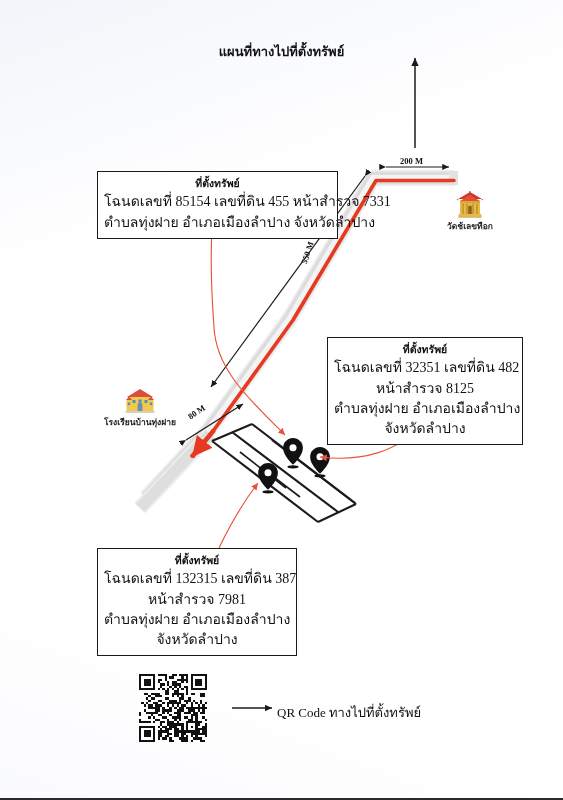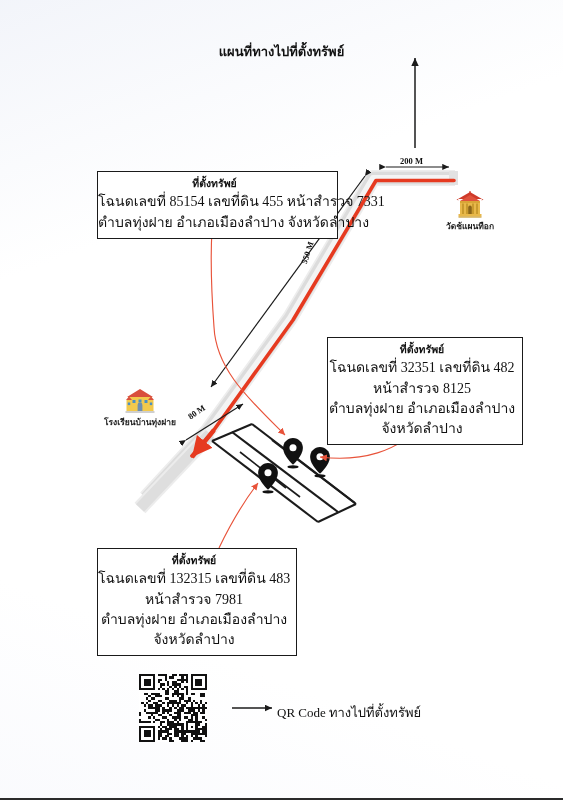--- a/index.html
+++ b/index.html
@@ -30,21 +30,21 @@
     position: absolute; left: 0; top: 0;
   }
 
   .infobox {
     position: absolute;
     background: #ffffff;
     border: 1.3px solid #1a1a1a;
     text-align: center;
     color: #111;
     line-height: 1.45;
-    padding: 4px 6px 5px 0;
+    padding: 4px 6px 5px 6px;
   }
   .infobox .ttl {
     font-weight: bold;
     font-size: 10.5px;
     display: block;
     margin-bottom: 1px;
   }
   .infobox .ln {
     display: block;
     font-size: 14px;
@@ -212,21 +212,21 @@
 <div class="infobox" id="box-2">
   <span class="ttl">ที่ตั้งทรัพย์</span>
   <span class="ln">โฉนดเลขที่ 32351 เลขที่ดิน 482</span>
   <span class="ln">หน้าสำรวจ 8125</span>
   <span class="ln">ตำบลทุ่งฝาย อำเภอเมืองลำปาง</span>
   <span class="ln">จังหวัดลำปาง</span>
 </div>
 
 <div class="infobox" id="box-3">
   <span class="ttl">ที่ตั้งทรัพย์</span>
-  <span class="ln">โฉนดเลขที่ 132315 เลขที่ดิน 483</span>
+  <span class="ln">โฉนดเลขที่ 132315 เลขที่ดิน 387</span>
   <span class="ln">หน้าสำรวจ 7981</span>
   <span class="ln">ตำบลทุ่งฝาย อำเภอเมืองลำปาง</span>
   <span class="ln">จังหวัดลำปาง</span>
 </div>
 
 <div class="dist-label" id="dist-200">200 M</div>
 <div class="dist-label" id="dist-550">550 M</div>
 <div class="dist-label" id="dist-80">80 M</div>
 
 <div class="poi" id="poi-temple">
@@ -245,21 +245,21 @@
     <rect x="7" y="12.5" width="2" height="10.5" fill="#c99a2e"></rect>
     <rect x="11" y="12.5" width="2" height="10.5" fill="#c99a2e"></rect>
     <rect x="17" y="12.5" width="2" height="10.5" fill="#c99a2e"></rect>
     <rect x="21" y="12.5" width="2" height="10.5" fill="#c99a2e"></rect>
 
     <path d="M13.2,23 L13.2,16.4 A1.8,1.8 0 0 1 16.8,16.4 L16.8,23 Z" fill="#8a6418"></path>
 
     <rect x="3.5" y="23" width="23" height="2.4" fill="#e8b84a"></rect>
     <rect x="3.5" y="25.4" width="23" height="1.2" fill="#c99a2e"></rect>
   </svg>
-  <div class="poi-label">วัดช้แผนทือก</div>
+  <div class="poi-label">วัดช้เลขทือก</div>
 </div>
 
 <div class="poi" id="poi-school">
   <svg width="30" height="26" viewBox="0 0 30 26" style="display:block;margin:0 auto;">
 
     <path d="M15,1 L28,9 L2,9 Z" fill="#d94f3d"></path>
 
     <rect x="3" y="9" width="24" height="14" fill="#f2c94c"></rect>
 
     <rect x="1.5" y="12" width="5" height="11" fill="#f2c94c"></rect>

